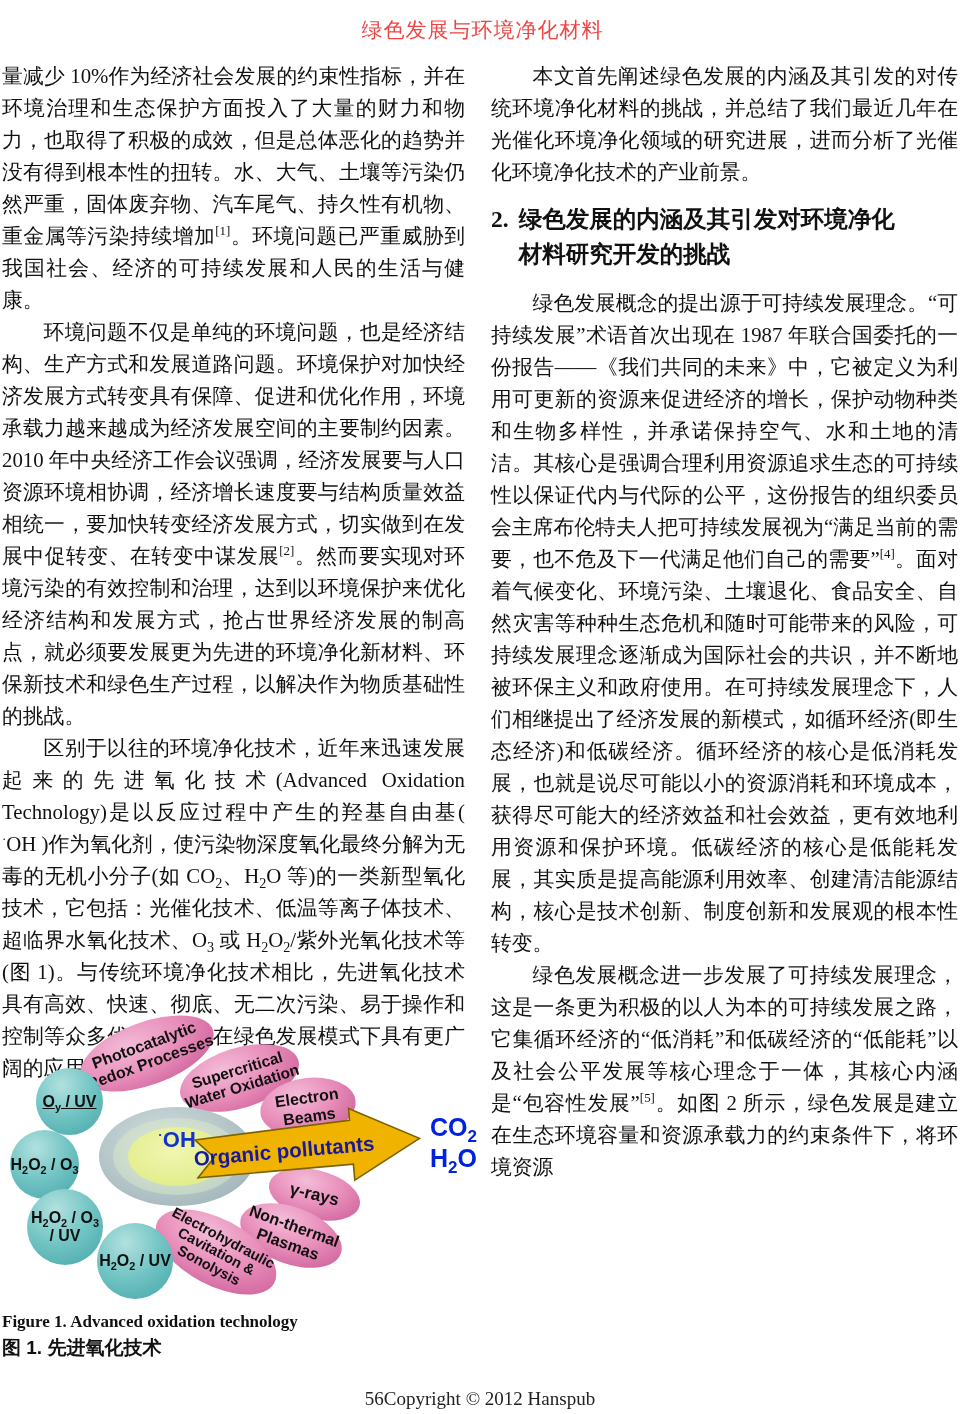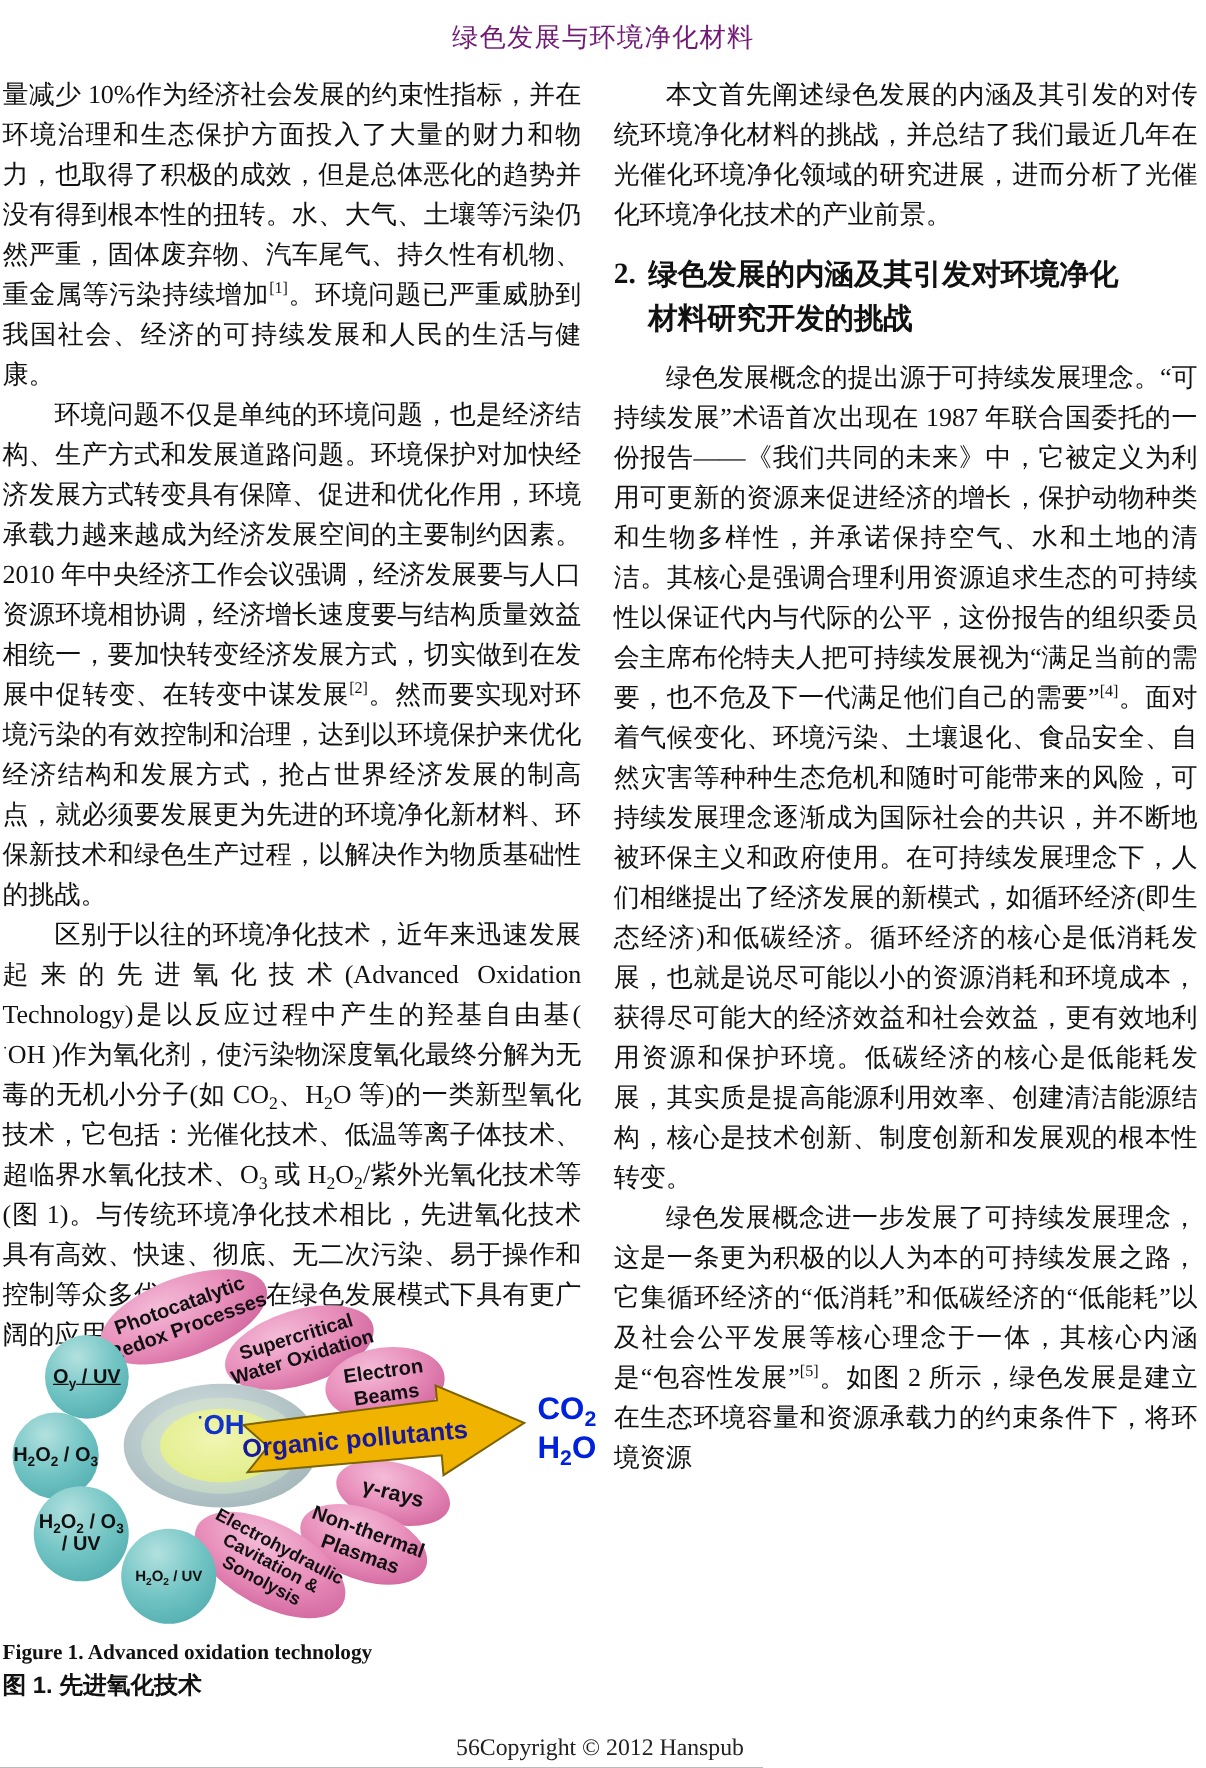--- a/index.html
+++ b/index.html
@@ -3,21 +3,21 @@
 <meta charset="utf-8">
 <style>
   html,body{margin:0;padding:0;background:#888;}
   .page{
     position:relative;width:965px;height:1414px;background:#ffffff;
     margin:0 auto;overflow:hidden;
     font-family:"Liberation Serif","DejaVu Serif",serif;color:#111;
   }
   .running-head{
     position:absolute;top:16px;left:0;width:965px;text-align:center;
-    font-size:21px;letter-spacing:1px;color:#701a75;
+    font-size:21px;letter-spacing:1px;color:#ef4444;
   }
   .col{position:absolute;top:60px;font-size:20.8px;line-height:32px;text-align:justify;}
   .col-left{left:2px;width:463px;}
   .col-right{left:491px;width:467px;}
   .col p{margin:0;}
   .col p.indent{text-indent:2em;}
   sup{font-size:0.62em;line-height:0;vertical-align:super;}
   sub{font-size:0.68em;line-height:0;vertical-align:sub;}
   .section-heading{
     display:flex;gap:10px;margin:14px 0 15px 0;
@@ -97,21 +97,21 @@
     <div class="bubble teal" style="left:34px;top:62px;width:67px;height:67px;font-size:16px;text-decoration:underline;">
       <span><span>O</span><sub>y</sub><span> / UV</span></span>
     </div>
     <div class="bubble teal" style="left:8px;top:124px;width:69px;height:69px;font-size:16px;">
       <span><span>H</span><sub>2</sub><span>O</span><sub>2</sub><span> / O</span><sub>3</sub></span>
     </div>
     <div class="bubble teal" style="left:25px;top:183px;width:76px;height:76px;font-size:16px;line-height:1.15;">
       <span><span>H</span><sub>2</sub><span>O</span><sub>2</sub><span> / O</span><sub>3</sub><span>
 / UV</span></span>
     </div>
-    <div class="bubble teal" style="left:95px;top:217px;width:76px;height:76px;font-size:12px;">
+    <div class="bubble teal" style="left:95px;top:217px;width:76px;height:76px;font-size:16px;">
       <span><span>H</span><sub>2</sub><span>O</span><sub>2</sub><span> / UV</span></span>
     </div>
 
     <div class="target-outer">
       <div class="target-mid">
         <div class="target-core">
           <span><sup>·</sup><span>OH</span></span>
         </div>
       </div>
     </div>

